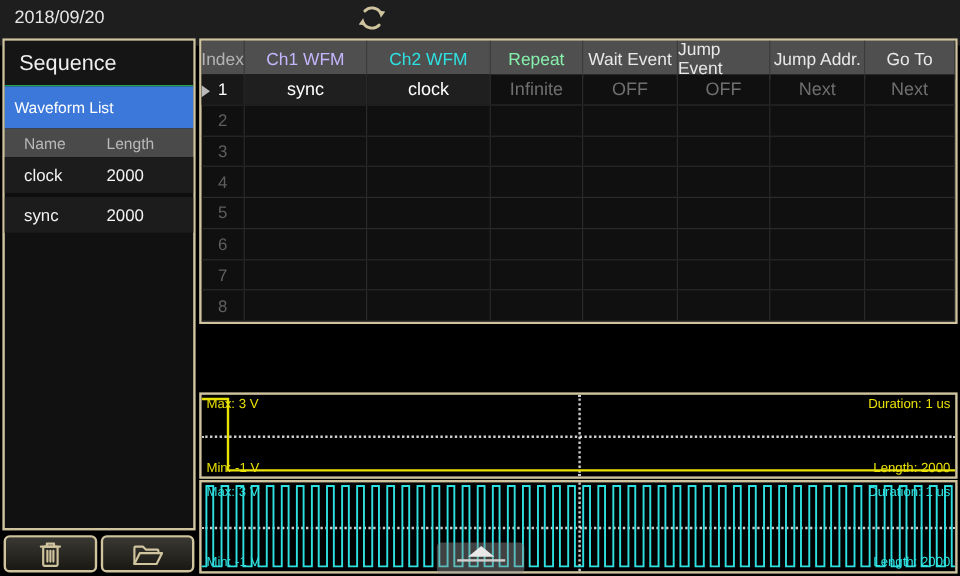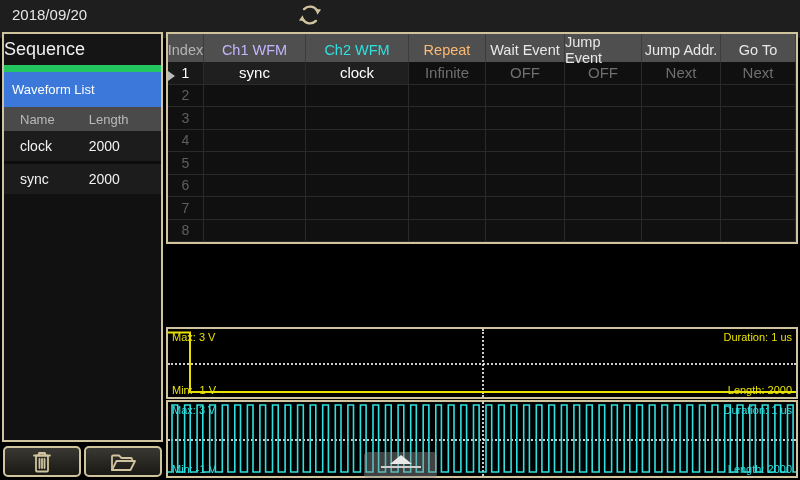--- a/index.html
+++ b/index.html
@@ -10,38 +10,38 @@
 
   
   .topbar{position:absolute;left:0;top:0;width:800px;height:38px;background:#1e1e1e;}
   .date{position:absolute;left:12px;top:0;line-height:30px;font-size:15px;color:#e6e6e6;}
   .refresh{position:absolute;left:297px;top:2px;width:26px;height:26px;cursor:pointer;}
 
   
   .sidebar{position:absolute;left:2px;top:32px;width:161px;height:410px;
            border:2px solid var(--tan);background:#111;}
   .sb-title{height:38px;background:#151515;color:#efefef;font-size:18px;display:flex;
-            align-items:center;border-bottom:7px solid #22c55e;}
+            align-items:center;padding-left:12px;border-bottom:1px solid #22c55e;}
   .sb-selected{height:35px;background:var(--blue);color:#fff;font-size:13px;display:flex;
             align-items:center;padding-left:8px;}
   .wl-header{height:24px;background:#4a4a4a;color:#b9b9b9;font-size:13px;display:flex;align-items:center;}
   .col-name{padding-left:16px;width:54%;}
   .wl-rows{background:#0d0d0d;}
   .wl-row{height:30px;background:#1c1c1c;margin-bottom:3px;display:flex;align-items:center;
           font-size:14px;color:#f2f2f2;cursor:pointer;}
 
   
   .sb-btn{position:absolute;top:446px;height:31px;border:2px solid var(--tan);border-radius:5px;
           background:linear-gradient(#3a3833,#191812);display:flex;align-items:center;
           justify-content:center;cursor:pointer;}
   .btn-trash{left:3px;width:78px;}
   .btn-open{left:84px;width:78px;}
 
   
-  .table-panel{position:absolute;left:166px;top:32px;width:632px;height:212px;
+  .table-panel{position:absolute;left:166px;top:32px;width:632px;height:238px;
                border:2px solid var(--tan);background:#101010;display:flex;flex-direction:column;}
   .grid8{display:grid;grid-template-columns:36px 102px 103px 77px 79px 77px 79px 75px;}
   .t-header{height:28px;background:#4f4f4f;}
   .th{display:flex;align-items:center;justify-content:center;font-size:14.5px;
       border-right:1px solid #3c3c3c;color:#e8e8e8;}
   .t-body{flex:1;display:flex;flex-direction:column;}
   .tr{flex:1;border-bottom:1px solid #2a2a2a;}
   .td{display:flex;align-items:center;justify-content:center;font-size:15px;
       border-right:1px solid #2a2a2a;color:#e8e8e8;position:relative;}
   .td-idx{color:#5f5f5f;font-size:14px;}
@@ -119,21 +119,21 @@
     <path class="icon-stroke" d="M3,20 V6.5 C3,5.9 3.5,5.5 4,5.5 H10 L12.5,8 H22 C22.6,8 23,8.5 23,9 V11"></path>
     <path class="icon-stroke" d="M3,20 L7.5,11 H26 L21.5,20 Z"></path>
   </svg>
 </div>
 
 <div class="table-panel">
   <div class="t-header grid8">
       <div class="th" style="color: rgb(180, 180, 180);">Index</div>
       <div class="th" style="color: #c4b5fd;">Ch1 WFM</div>
       <div class="th" style="color: rgb(47, 224, 224);">Ch2 WFM</div>
-      <div class="th" style="color: #fdba74;">Repeat</div>
+      <div class="th" style="color: #86efac;">Repeat</div>
       <div class="th" style="color: rgb(232, 232, 232);">Wait Event</div>
       <div class="th" style="color: rgb(232, 232, 232);">Jump Event</div>
       <div class="th" style="color: rgb(232, 232, 232);">Jump Addr.</div>
       <div class="th" style="color: rgb(232, 232, 232);">Go To</div>
     </div>
   <div class="t-body">
       <div class="tr grid8">
         <div class="td td-idx active-idx"><div class="row-marker"></div>1</div>
         <div class="td active-wfm">sync</div>
         <div class="td active-wfm">clock</div>

